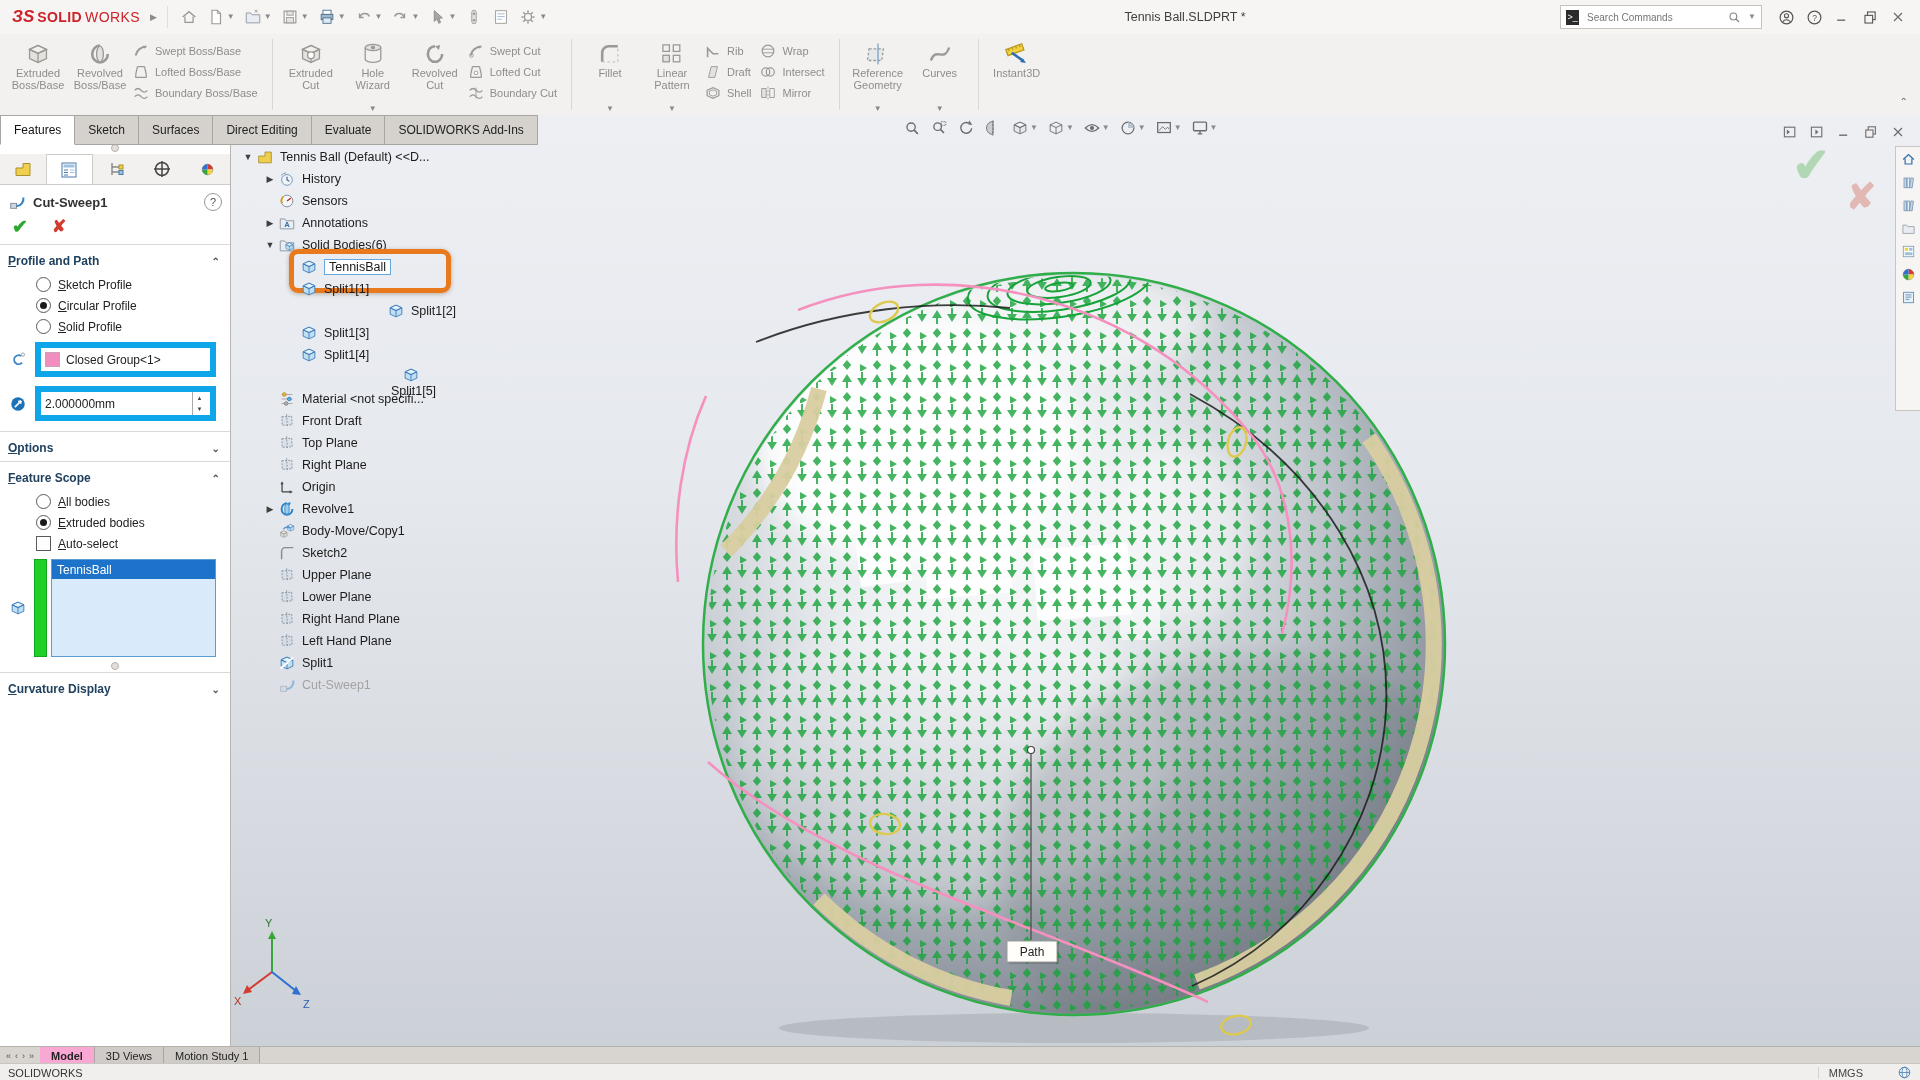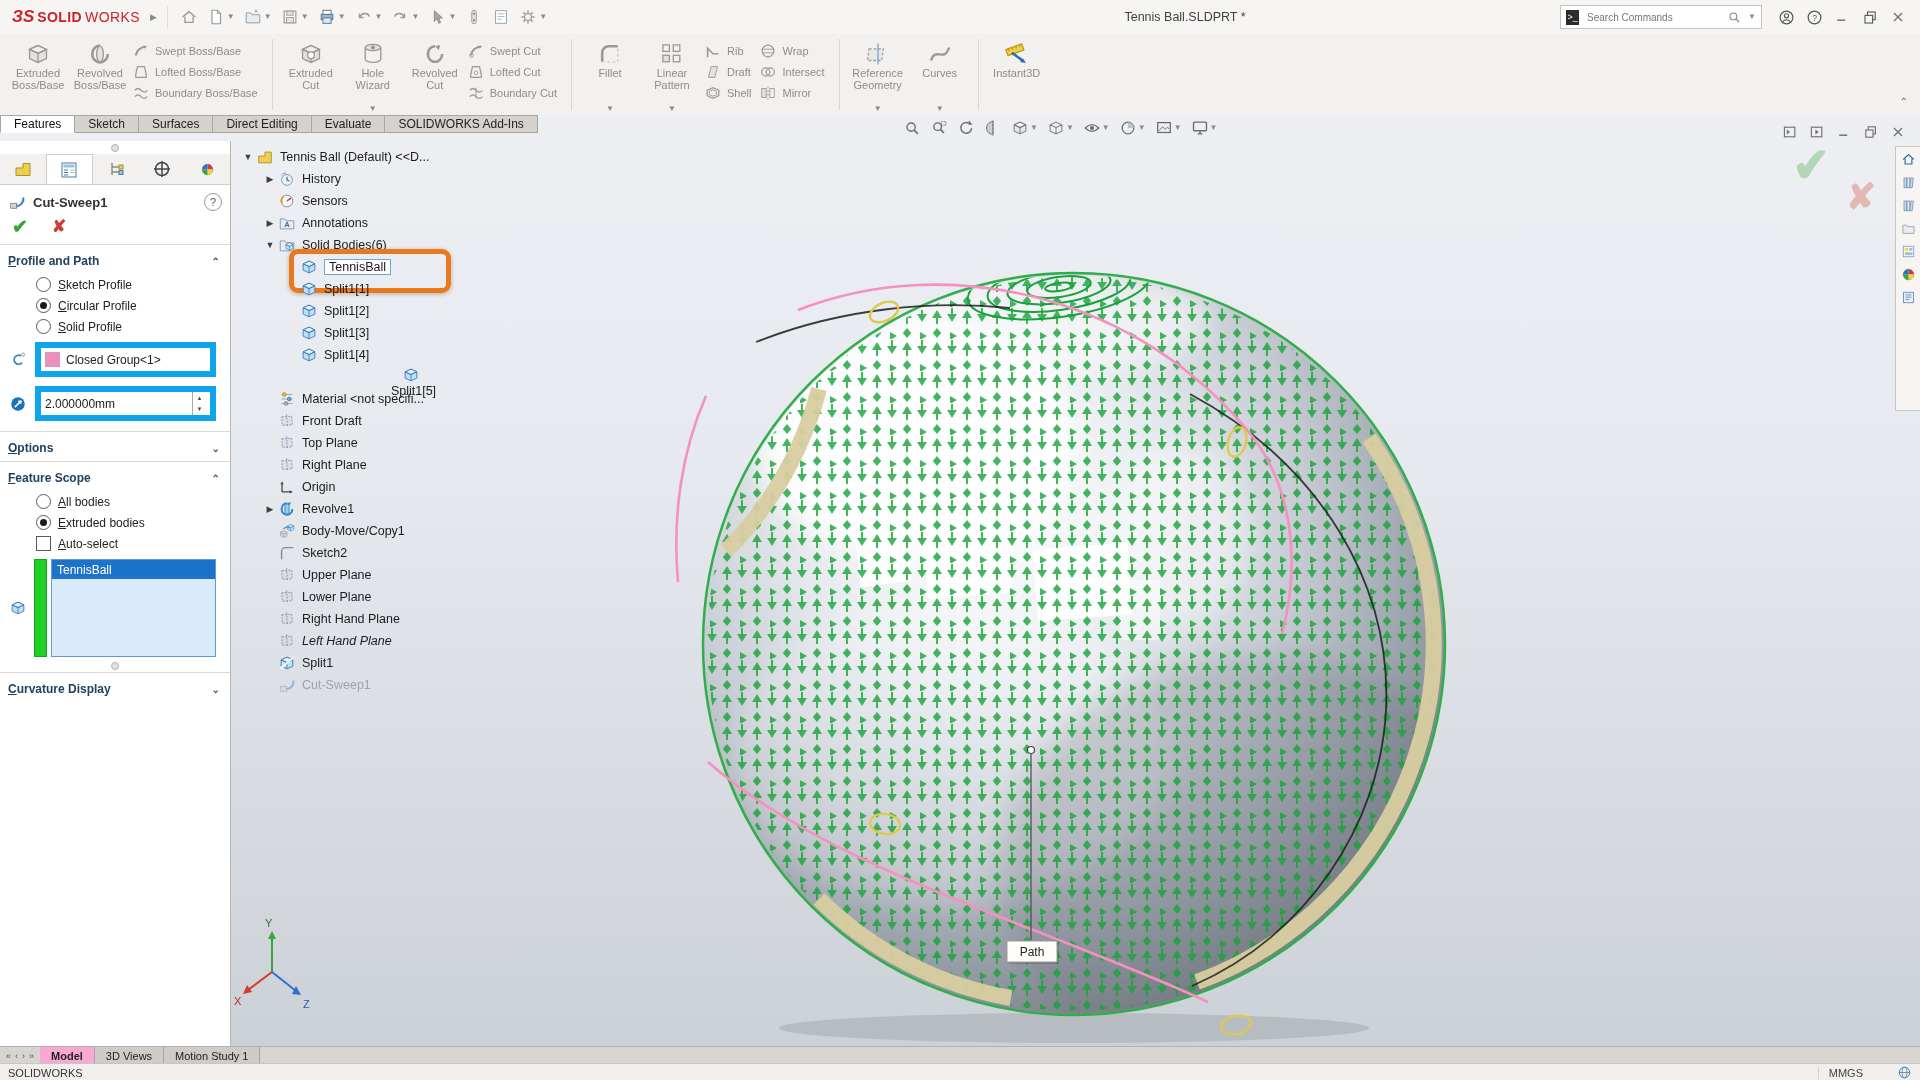--- a/index.html
+++ b/index.html
@@ -25,21 +25,21 @@
   .ribbon{position:absolute;top:34px;left:0;right:0;height:81px;background:#f2f1ef;border-bottom:1px solid #b7b3ad;display:flex;align-items:stretch}
   .rgroup{display:flex;padding:3px 8px 0 8px;gap:2px}
   .rdiv{width:1px;background:#dbd8d4;margin:5px 0}
   .rbig{width:60px;display:flex;flex-direction:column;align-items:center;text-align:center;font-size:11px;color:#8f8d89;line-height:1.12;padding-top:3px}
   .rbig .ric{height:27px;display:flex;align-items:center}
   .rbig .bcaret{margin-top:auto;padding-bottom:2px}
   .rstack{display:flex;flex-direction:column;padding-top:3px}
   .rsmall{display:flex;align-items:center;gap:5px;height:21px;font-size:11px;color:#8f8d89;white-space:nowrap;padding-right:6px}
   .ribcollapse{position:absolute;right:12px;top:62px;color:#777}
   
-  .cmdtabs{position:absolute;top:115px;left:0;height:18px;display:flex;z-index:7}
+  .cmdtabs{position:absolute;top:115px;left:0;height:30px;display:flex;z-index:7}
   .ctab{padding:0 13px;display:flex;align-items:center;background:#d5d2cd;border:1px solid #a9a5a0;border-left:none;color:#222;white-space:nowrap}
   .ctab:first-child{border-left:1px solid #a9a5a0}
   .ctab.active{background:#fff;border-bottom-color:#fff;color:#111}
   
   .viewport{position:absolute;top:115px;left:0;width:1920px;height:931px;background:linear-gradient(180deg,#edeff3 0%,#e6e9ee 38%,#d8dce2 72%,#ccd0d7 100%)}
   .scene{position:absolute;inset:0}
   .headsup{position:absolute;top:118px;left:900px;display:flex;align-items:center;gap:3px;z-index:6}
   .huic{display:flex;align-items:center;gap:1px;padding:1px 3px}
   .docctl{position:absolute;top:124px;left:1782px;display:flex;align-items:center;gap:11px;color:#6f6f6f;z-index:6}
   .confcheck{position:absolute;top:138px;left:1792px;font-size:46px;font-weight:bold;color:#8cc98c;opacity:.6;z-index:5;transform:rotate(-4deg)}
@@ -1011,21 +1011,21 @@
         <span class="texp"></span>
         <span class="ticon">
           <svg width="18" height="18" viewBox="0 0 20 20">
             <path d="M3.5 6.5 L10 3.5 L16.5 6.5 L16.5 13.5 L10 16.5 L3.5 13.5 Z" fill="#bfe0f2" stroke="#3d7ab8"></path>
             <path d="M3.5 6.5 L10 3.5 L16.5 6.5 L10 9.5 Z" fill="#e3f2fb" stroke="#3d7ab8"></path>
             <path d="M3.5 6.5 L10 9.5 M16.5 6.5 L10 9.5 M10 9.5 V16.5" fill="none" stroke="#3d7ab8"></path>
           </svg>
         </span>
         <span class="tlabel">Split1[1]</span>
       </div>
-      <div class="trow" style="padding-left: 51px;">
+      <div class="trow" style="padding-left: 51px; justify-content: center;">
         <span class="texp"></span>
         <span class="ticon">
           <svg width="18" height="18" viewBox="0 0 20 20">
             <path d="M3.5 6.5 L10 3.5 L16.5 6.5 L16.5 13.5 L10 16.5 L3.5 13.5 Z" fill="#bfe0f2" stroke="#3d7ab8"></path>
             <path d="M3.5 6.5 L10 3.5 L16.5 6.5 L10 9.5 Z" fill="#e3f2fb" stroke="#3d7ab8"></path>
             <path d="M3.5 6.5 L10 9.5 M16.5 6.5 L10 9.5 M10 9.5 V16.5" fill="none" stroke="#3d7ab8"></path>
           </svg>
         </span>
         <span class="tlabel">Split1[2]</span>
       </div>
@@ -1189,21 +1189,21 @@
         <span class="ticon">
           <svg width="18" height="18" viewBox="0 0 20 20">
             <g transform="rotate(-3 10 10)">
               <rect x="4.5" y="5" width="11" height="9.5" fill="rgba(185,205,228,.25)" stroke="#8a93a0" stroke-dasharray="2.2 1.4"></rect>
               <line x1="10" y1="2.5" x2="10" y2="17" stroke="#8a93a0" stroke-dasharray="2.2 1.4"></line>
             </g>
           </svg>
         </span>
         <span class="tlabel">Right Hand Plane</span>
       </div>
-      <div class="trow" style="padding-left: 29px; font-style: italic;">
+      <div class="trow" style="padding-left: 29px;">
         <span class="texp"></span>
         <span class="ticon">
           <svg width="18" height="18" viewBox="0 0 20 20">
             <g transform="rotate(-3 10 10)">
               <rect x="4.5" y="5" width="11" height="9.5" fill="rgba(185,205,228,.25)" stroke="#8a93a0" stroke-dasharray="2.2 1.4"></rect>
               <line x1="10" y1="2.5" x2="10" y2="17" stroke="#8a93a0" stroke-dasharray="2.2 1.4"></line>
             </g>
           </svg>
         </span>
         <span class="tlabel">Left Hand Plane</span>

